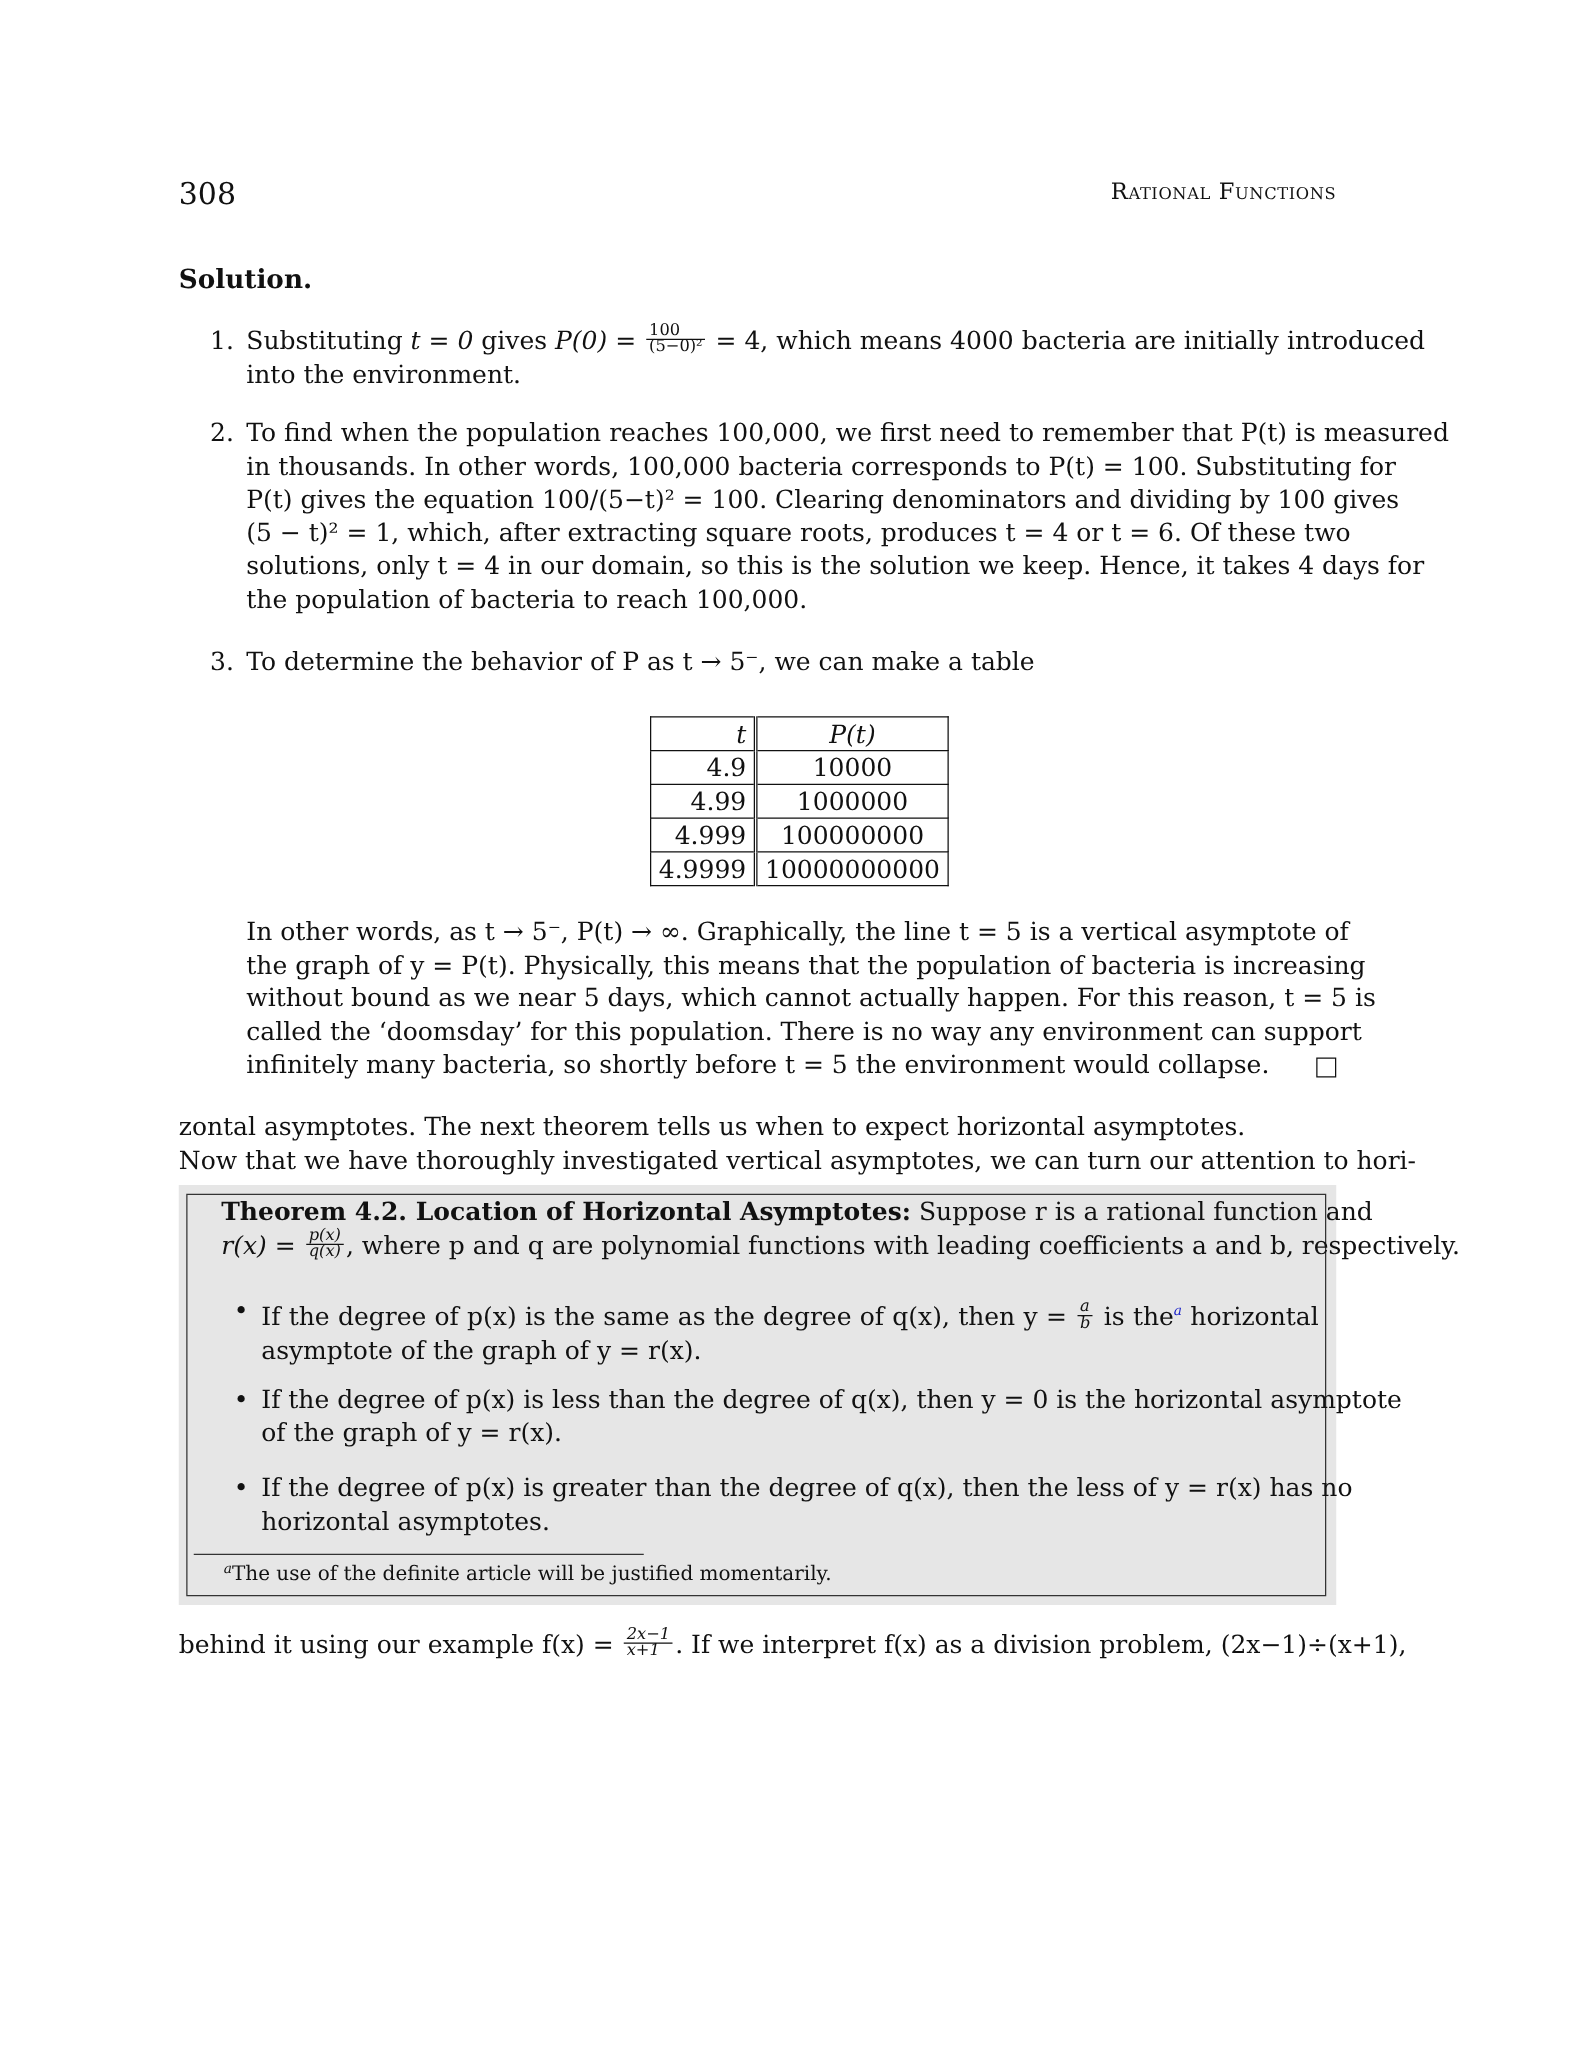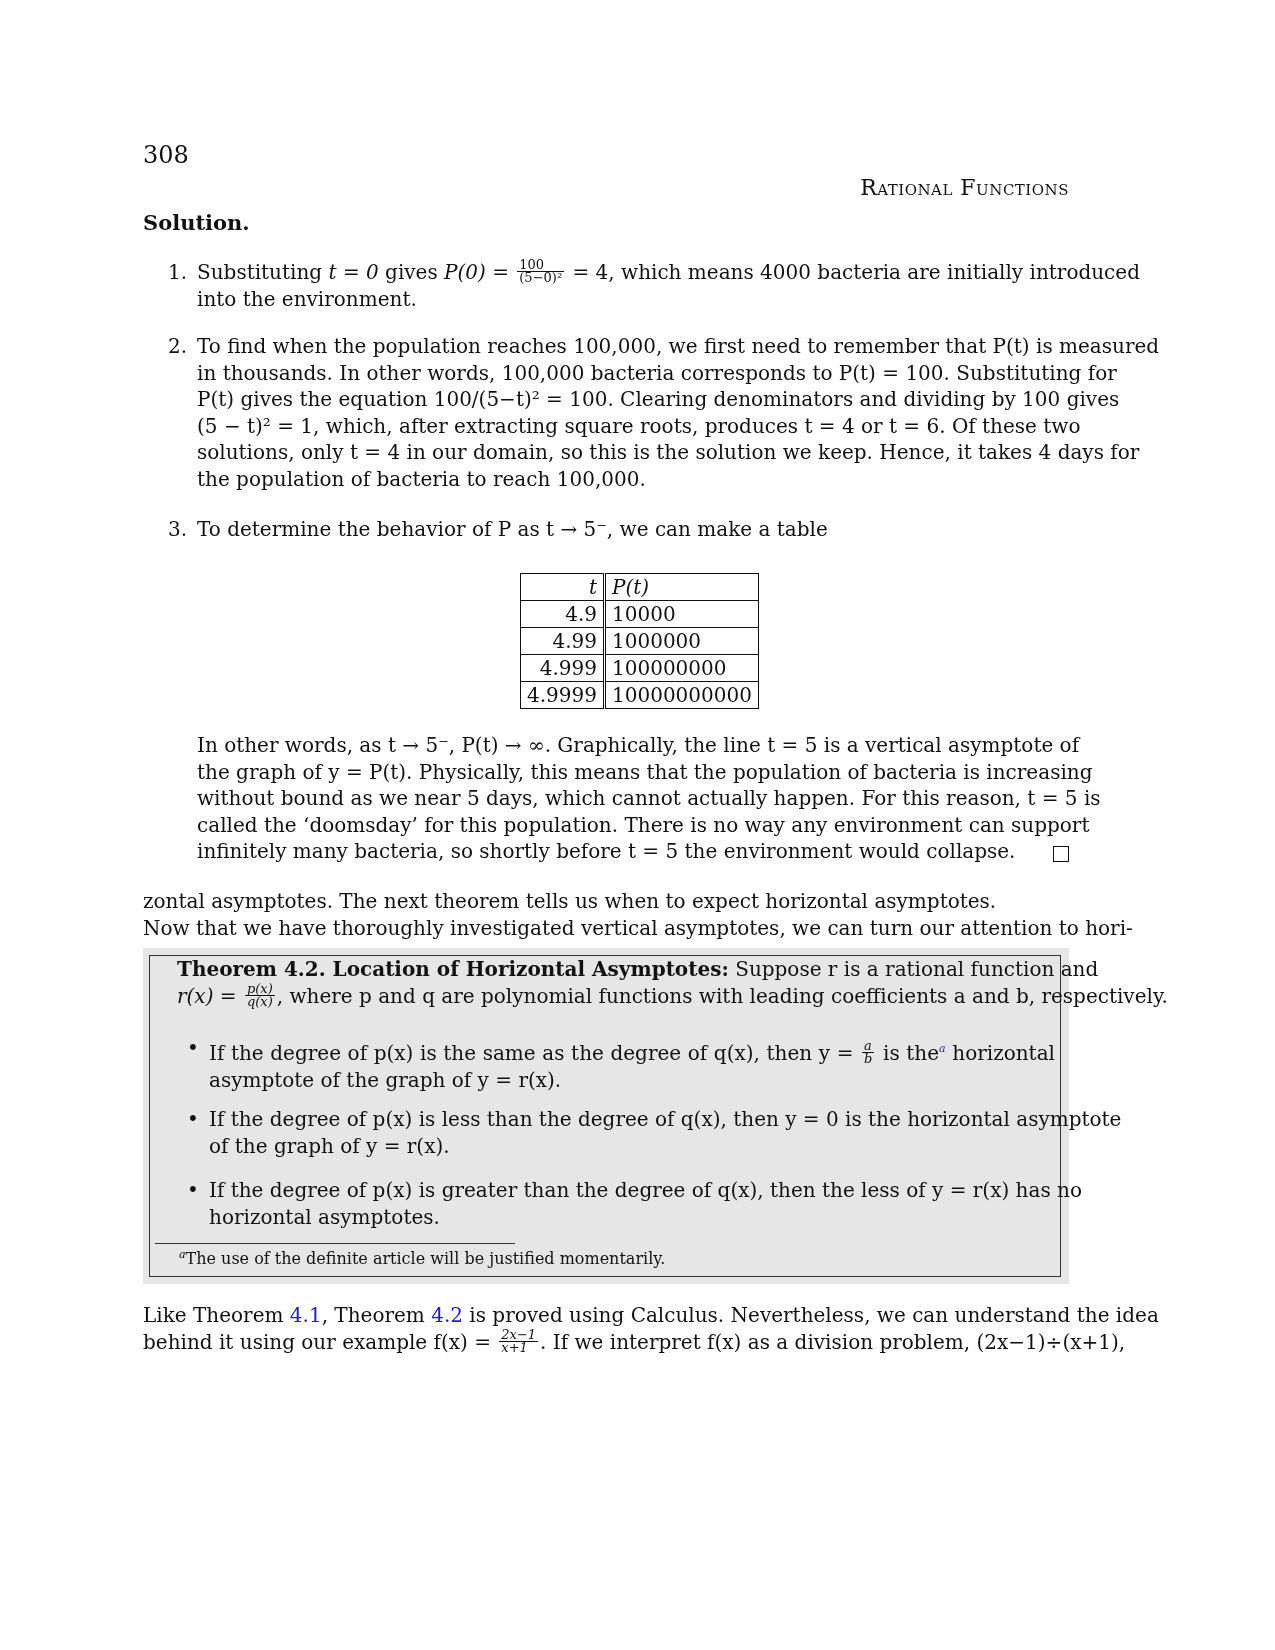--- a/index.html
+++ b/index.html
@@ -4,34 +4,34 @@
 <style>
   html, body { margin: 0; padding: 0; background: #ffffff; }
   body {
     width: 1275px; height: 1650px; position: relative; overflow: hidden;
     font-family: "DejaVu Serif", "Liberation Serif", serif;
     color: #111; font-size: 20px;
   }
   .page { position: absolute; left: 143px; width: 926px; top: 0; }
   .header { position: absolute; top: 141px; left: 0; width: 926px; height: 30px; }
   .page-num { position: absolute; left: 0; top: 0; font-size: 24px; }
-  .running-head { position: absolute; right: 0; top: 2px; font-size: 22px; letter-spacing: 0.5px; font-variant: small-caps; margin-top: 32px; }
+  .running-head { position: absolute; right: 0; top: 2px; font-size: 18px; letter-spacing: 0.5px; font-variant: small-caps; }
   .solution { position: absolute; top: 210px; left: 0; font-weight: bold; font-size: 21px; }
   .para { position: absolute; left: 54px; width: 872px; line-height: 26.6px; text-align: justify; font-size: 20px; }
   .num { position: absolute; left: -29px; }
   .para .ln { display: block; white-space: nowrap; text-align-last: justify; }
   .para .ln.last { text-align-last: left; }
   i, .m { font-style: italic; }
   .frac { display: inline-block; vertical-align: middle; text-align: center; font-size: 13px; line-height: 12px; margin: 0 2px; position: relative; top: -2px; }
   .frac .n { display: block; border-bottom: 1px solid #111; padding: 0 2px; }
   .frac .d { display: block; padding: 0 2px; text-align: center; }
   .tbl { position: absolute; top: 573px; left: 377px; border-collapse: collapse; font-size: 20px; }
   .tbl td { border: 1px solid #111; height: 26px; padding: 0 6px; line-height: 26px; }
   .tbl td.c1 { text-align: right; width: 70px; border-right: 3px double #111; }
-  .tbl td.c2 { width: 118px; }
+  .tbl td.c2 { text-align: center; width: 118px; }
   .qed { position: absolute; left: 1053px; top: 846px; width: 14px; height: 14px; border: 1px solid #111; }
   .full { position: absolute; left: 0; width: 926px; line-height: 26.6px; text-align: justify; font-size: 20px; }
   .full .ln { display: block; white-space: nowrap; text-align-last: justify; }
   .full .ln.last { text-align-last: left; }
   .thm-bg { position: absolute; top: 948px; left: 0; width: 926px; height: 336px; background: #e6e6e6; }
   .thm-box { position: absolute; top: 955px; left: 6px; width: 912px; height: 322px; border: 1px solid #333; box-sizing: border-box; }
   .thm-head { position: absolute; left: 6px; top: 956px; width: 904px; line-height: 27px; font-size: 20px; }
   .thm-head .ln { display: block; white-space: nowrap; text-align-last: justify; margin-left: 28px; }
   .bullet { position: absolute; left: 66px; width: 846px; line-height: 27px; font-size: 20px; }
   .bullet .dot { position: absolute; left: -22px; top: 0; }
@@ -142,16 +142,15 @@
     <span class="ln">If the degree of p(x) is greater than the degree of q(x), then the less of y = r(x) has no</span>
     <span class="ln last">horizontal asymptotes.</span>
   </div>
 
   <div class="fn-rule"></div>
   <div class="footnote">
     <sup class="fm">a</sup><span>The use of the definite article will be justified momentarily.</span>
   </div>
 
   <div class="full" style="top:1302px;">
-    <span class="ln"><span>Like Theorem </span><a class="link">4.1</a><span>, Theorem </span><a class="link">4.2</a><span> is proved using Calculus. Nevertheless, we can understand the idea</span></span>
     <span class="ln"><span>behind it using our example f(x) = </span><span class="frac"><span class="n m">2x−1</span><span class="d m">x+1</span></span><span>. If we interpret f(x) as a division problem, (2x−1)÷(x+1),</span></span>
   </div>
 </div>
 
 </body></html>

